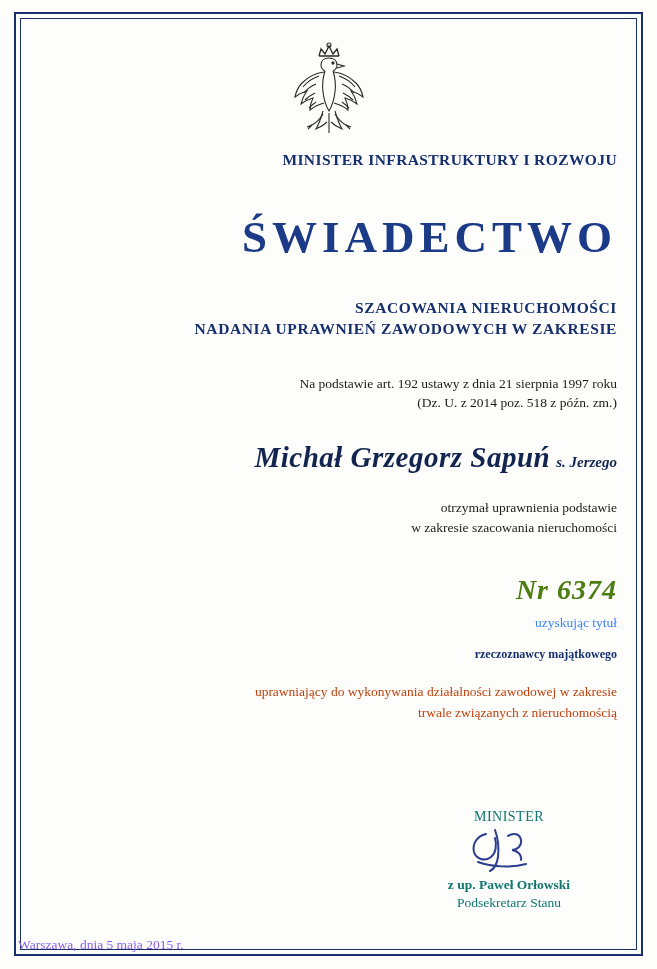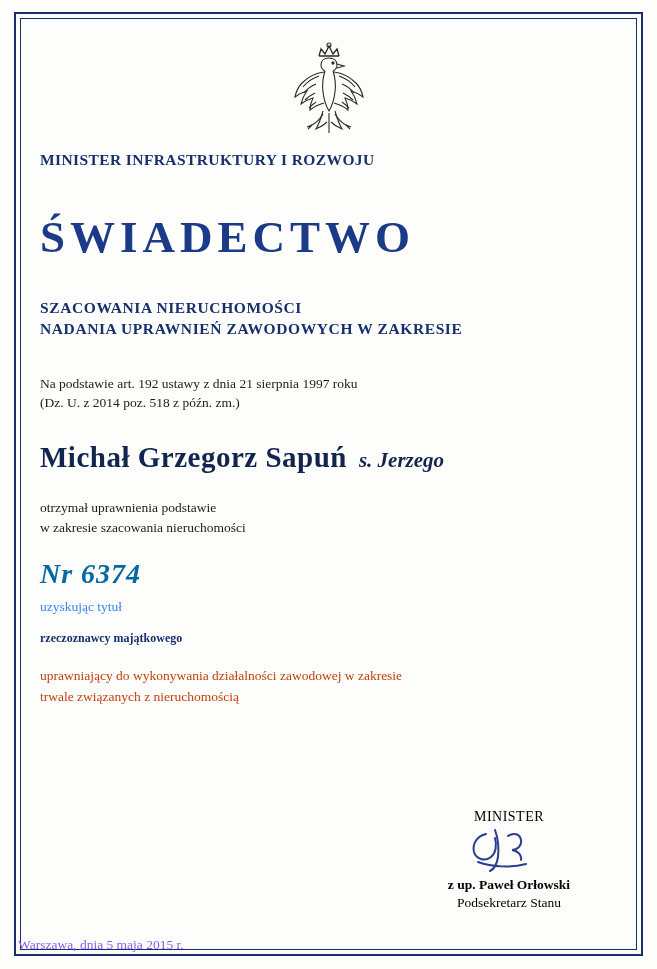--- a/index.html
+++ b/index.html
@@ -37,21 +37,21 @@
     bottom: 19px;
     border: 1px solid #1b2f6b;
     box-sizing: border-box;
   }
   .content {
     position: absolute;
     left: 40px;
     top: 30px;
     right: 40px;
     bottom: 30px;
-    text-align: left;
+    text-align: right;
   }
   .eagle {
     margin-top: 8px;
     height: 105px;
     display: flex;
     align-items: flex-start;
     justify-content: center;
   }
   .eagle svg {
     display: block;
@@ -87,40 +87,41 @@
     color: #1c1c1c;
   }
   .person {
     margin-top: 28px;
     color: #12254f;
     font-family: "Liberation Serif", serif;
   }
   .person .name {
     font-size: 29px;
     font-weight: bold;
+    font-style: italic;
     letter-spacing: 0.5px;
   }
   .person .father {
-    font-size: 21px;
+    font-size: 15px;
     font-style: italic;
     font-weight: bold;
-    margin-left: 12px;
+    margin-left: 6px;
   }
   .received {
     margin-top: 24px;
     font-size: 13.5px;
     line-height: 1.5;
     color: #1c1c1c;
   }
   .number {
-    margin-top: 20px;
+    margin-top: 36px;
     font-size: 28px;
     font-style: italic;
     font-weight: bold;
-    color: #0369a1;
+    color: #4d7c0f;
     letter-spacing: 1px;
   }
   .gaining {
     margin-top: 9px;
     font-size: 13.5px;
     color: #3b82f6;
   }
   .title-granted {
     margin-top: 16px;
     font-size: 12px;
@@ -132,21 +133,21 @@
     font-size: 13.5px;
     line-height: 1.5;
     color: #c2410c;
   }
   .signature-block {
     position: absolute;
     right: 18px;
     bottom: 58px;
     width: 260px;
     text-align: center;
-    color: #000000;
+    color: #0f766e;
   }
   .signature-block .minister-label {
     font-size: 14px;
     letter-spacing: 0.5px;
   }
   .signature-mark {
     height: 52px;
     display: flex;
     align-items: center;
     justify-content: center;

